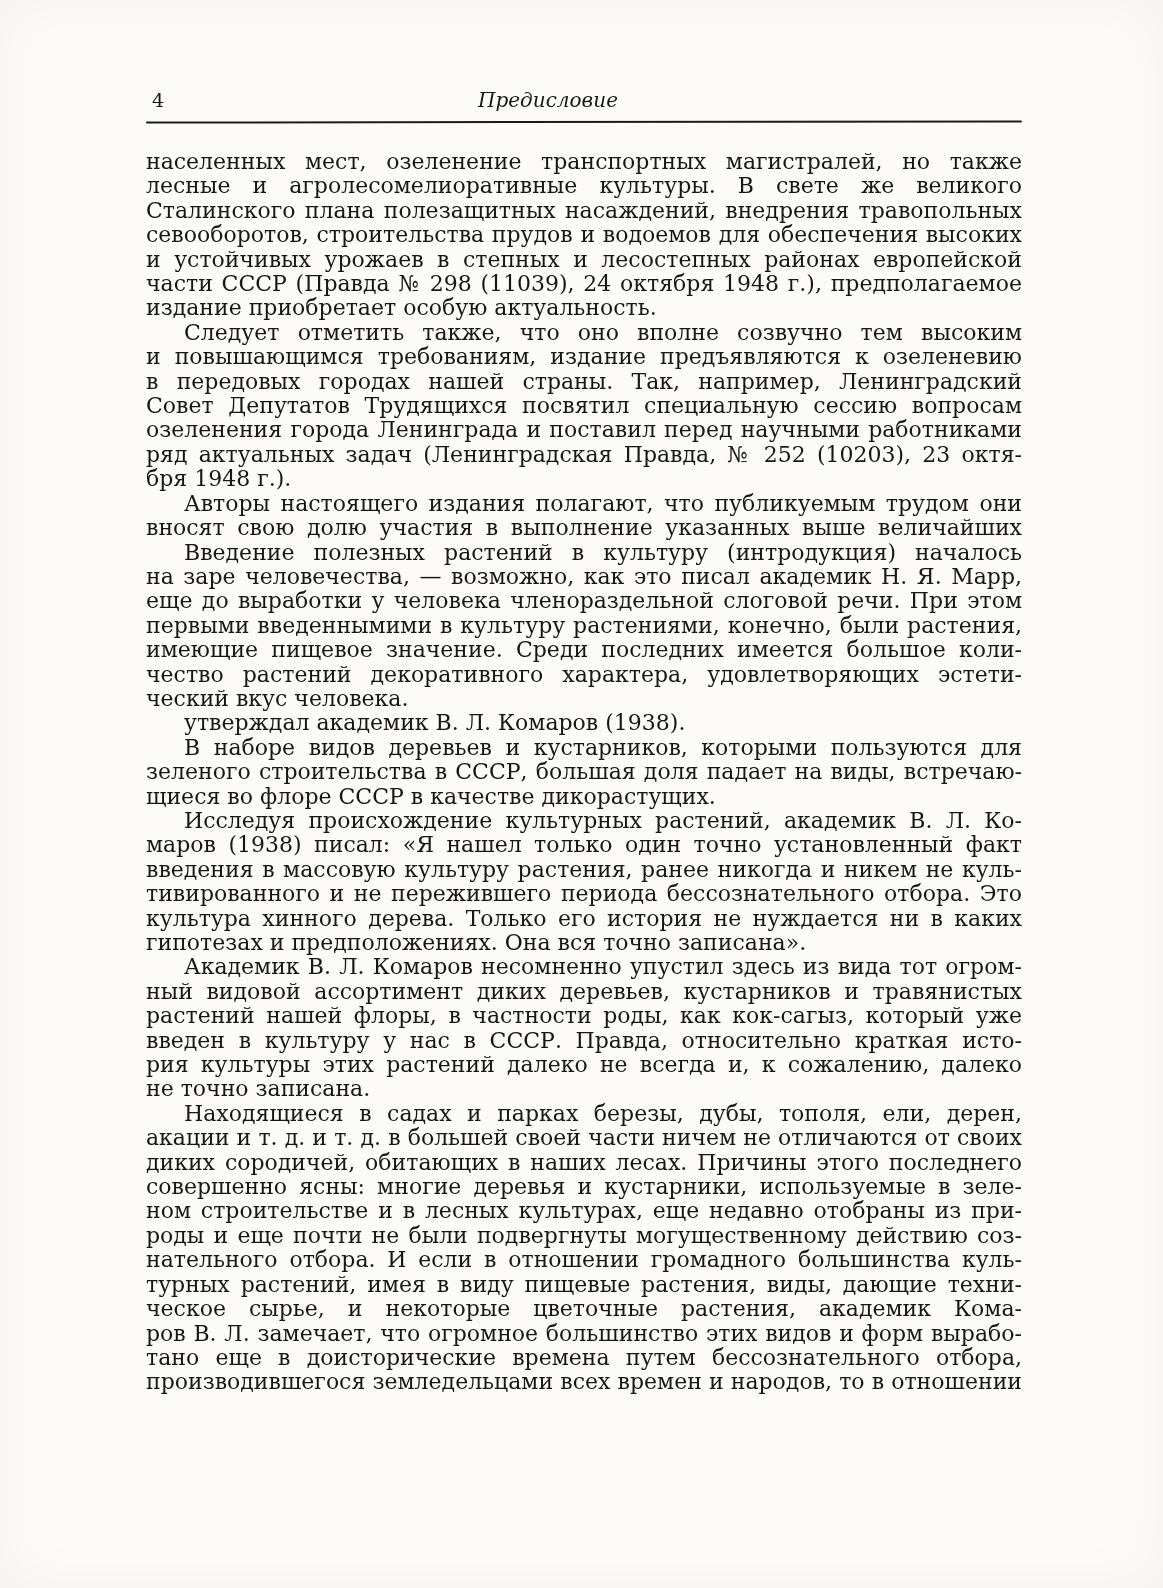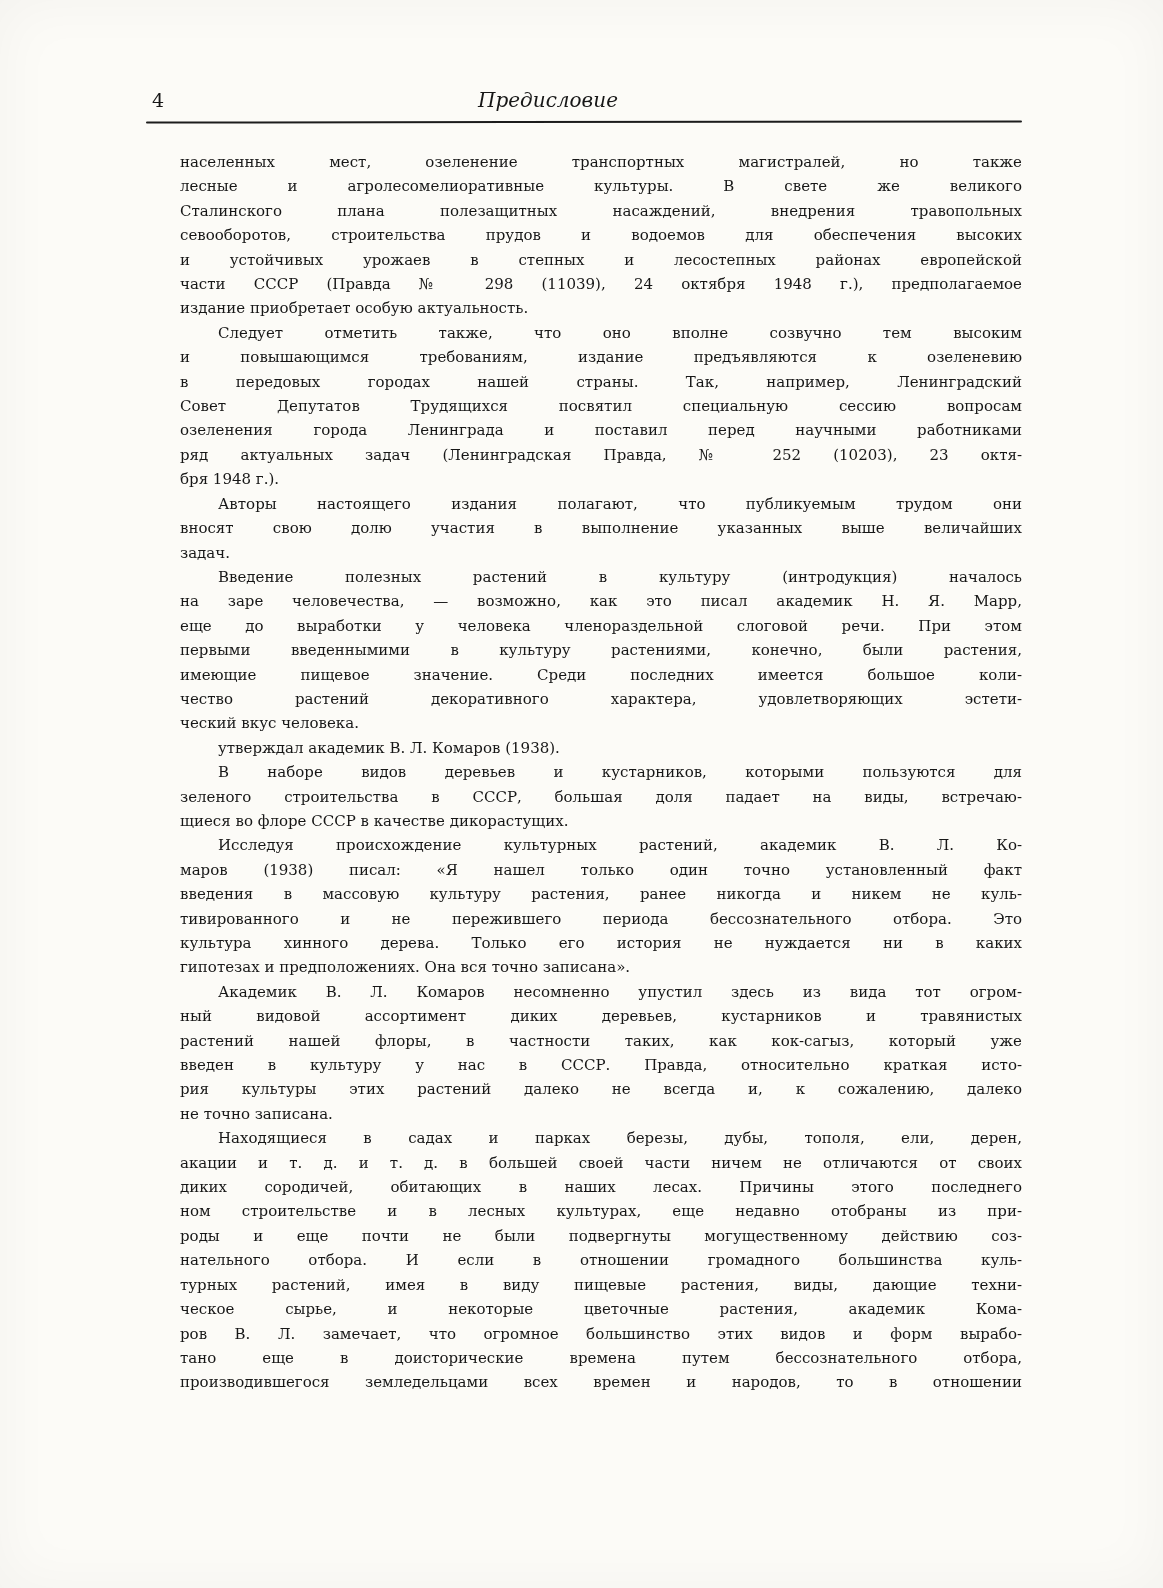--- a/index.html
+++ b/index.html
@@ -41,23 +41,22 @@
   }
   .head-rule {
     height: 2px;
     background: #1c1c1c;
     margin-top: 7px;
     border-radius: 1px;
     transform: rotate(-0.08deg);
   }
   .body-text {
     margin-top: 27px;
-    font-size: 15px;
+    font-size: 22px;
     line-height: 24.4px;
-    margin-left: 34px;
   }
   .para { margin: 0; }
   .line {
     text-align: justify;
     text-align-last: justify;
   }
   .line.para-end {
     text-align-last: left;
   }
   .para.indent .line:first-child {
@@ -89,21 +88,20 @@
           <div class="line">и повышающимся требованиям, издание предъявляются к озеленевию</div>
           <div class="line">в передовых городах нашей страны. Так, например, Ленинградский</div>
           <div class="line">Совет Депутатов Трудящихся посвятил специальную сессию вопросам</div>
           <div class="line">озеленения города Ленинграда и поставил перед научными работниками</div>
           <div class="line">ряд актуальных задач (Ленинградская Правда, № 252 (10203), 23 октя-</div>
           <div class="line para-end">бря 1948 г.).</div>
         </div>
         <div class="para indent">
           <div class="line">Авторы настоящего издания полагают, что публикуемым трудом они</div>
           <div class="line">вносят свою долю участия в выполнение указанных выше величайших</div>
-          <div class="line para-end">задач.</div>
         </div>
         <div class="para indent">
           <div class="line">Введение полезных растений в культуру (интродукция) началось</div>
           <div class="line">на заре человечества, — возможно, как это писал академик Н. Я. Марр,</div>
           <div class="line">еще до выработки у человека членораздельной слоговой речи. При этом</div>
           <div class="line">первыми введеннымими в культуру растениями, конечно, были растения,</div>
           <div class="line">имеющие пищевое значение. Среди последних имеется большое коли-</div>
           <div class="line">чество растений декоративного характера, удовлетворяющих эстети-</div>
           <div class="line para-end">ческий вкус человека.</div>
         </div>
@@ -119,29 +117,30 @@
           <div class="line">Исследуя происхождение культурных растений, академик В. Л. Ко-</div>
           <div class="line">маров (1938) писал: «Я нашел только один точно установленный факт</div>
           <div class="line">введения в массовую культуру растения, ранее никогда и никем не куль-</div>
           <div class="line">тивированного и не пережившего периода бессознательного отбора. Это</div>
           <div class="line">культура хинного дерева. Только его история не нуждается ни в каких</div>
           <div class="line para-end">гипотезах и предположениях. Она вся точно записана».</div>
         </div>
         <div class="para indent">
           <div class="line">Академик В. Л. Комаров несомненно упустил здесь из вида тот огром-</div>
           <div class="line">ный видовой ассортимент диких деревьев, кустарников и травянистых</div>
-          <div class="line">растений нашей флоры, в частности таких, как кок-сагыз, который уже</div>
+          <div class="line">растений нашей флоры, в частности роды, как кок-сагыз, который уже</div>
           <div class="line">введен в культуру у нас в СССР. Правда, относительно краткая исто-</div>
           <div class="line">рия культуры этих растений далеко не всегда и, к сожалению, далеко</div>
           <div class="line para-end">не точно записана.</div>
         </div>
         <div class="para indent">
           <div class="line">Находящиеся в садах и парках березы, дубы, тополя, ели, дерен,</div>
           <div class="line">акации и т. д. и т. д. в большей своей части ничем не отличаются от своих</div>
           <div class="line">диких сородичей, обитающих в наших лесах. Причины этого последнего</div>
+          <div class="line">совершенно ясны: многие деревья и кустарники, используемые в зеле-</div>
           <div class="line">ном строительстве и в лесных культурах, еще недавно отобраны из при-</div>
           <div class="line">роды и еще почти не были подвергнуты могущественному действию соз-</div>
           <div class="line">нательного отбора. И если в отношении громадного большинства куль-</div>
           <div class="line">турных растений, имея в виду пищевые растения, виды, дающие техни-</div>
           <div class="line">ческое сырье, и некоторые цветочные растения, академик Кома-</div>
           <div class="line">ров В. Л. замечает, что огромное большинство этих видов и форм вырабо-</div>
           <div class="line">тано еще в доисторические времена путем бессознательного отбора,</div>
           <div class="line">производившегося земледельцами всех времен и народов, то в отношении</div>
         </div>
       </div>

